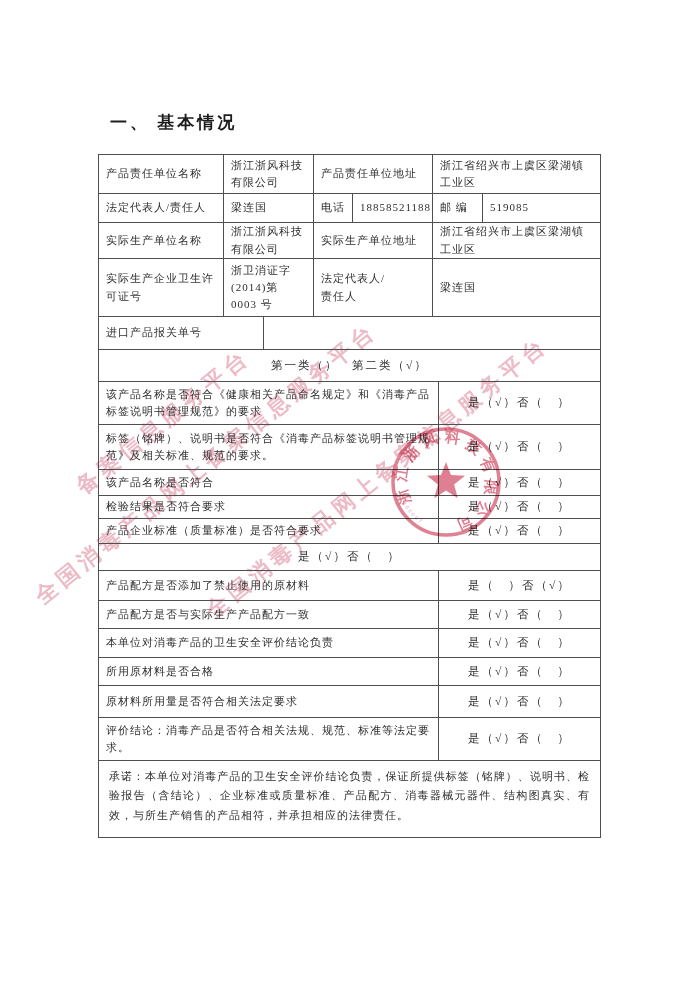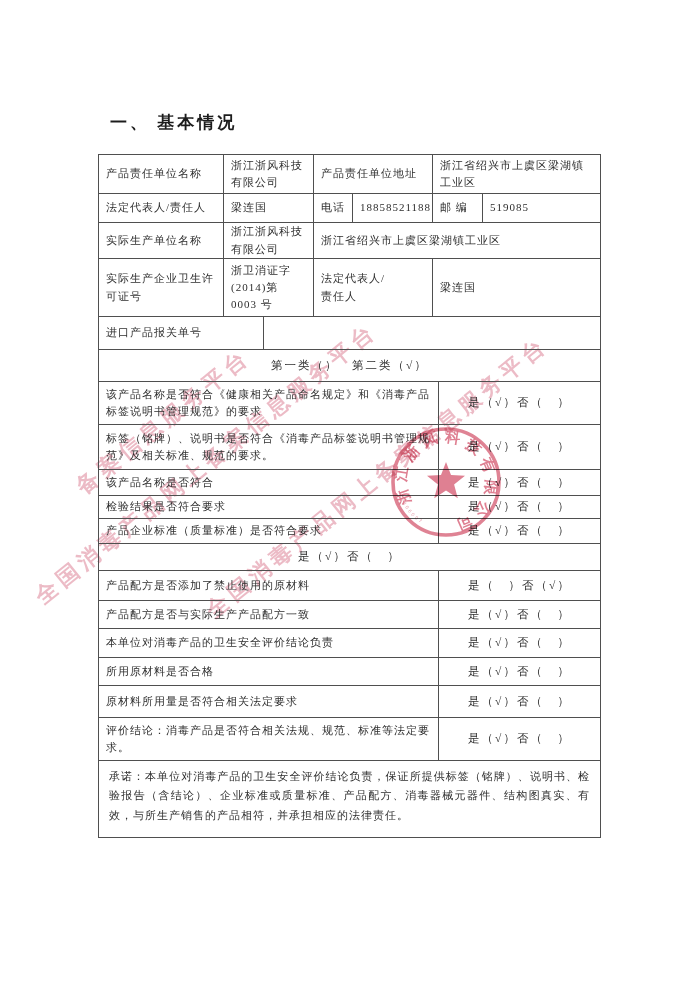--- a/index.html
+++ b/index.html
@@ -63,20 +63,21 @@
       <div class="cell" style="width:90px">梁连国</div>
       <div class="cell" style="width:39px">电话</div>
       <div class="cell" style="width:80px">18858521188</div>
       <div class="cell" style="width:50px">邮 编</div>
       <div class="cell" style="flex:1">519085</div>
     </div>
 
     <div class="row" style="height:36px">
       <div class="cell" style="width:125px">实际生产单位名称</div>
       <div class="cell" style="width:90px">浙江浙风科技有限公司</div>
+      <div class="cell" style="width:119px">实际生产单位地址</div>
       <div class="cell" style="flex:1">浙江省绍兴市上虞区梁湖镇工业区</div>
     </div>
 
     <div class="row" style="height:58px">
       <div class="cell" style="width:125px">实际生产企业卫生许可证号</div>
       <div class="cell" style="width:90px">浙卫消证字(2014)第 0003 号</div>
       <div class="cell" style="width:119px">
         <span class="narrow">法定代表人/责任人</span>
       </div>
       <div class="cell" style="flex:1">梁连国</div>

